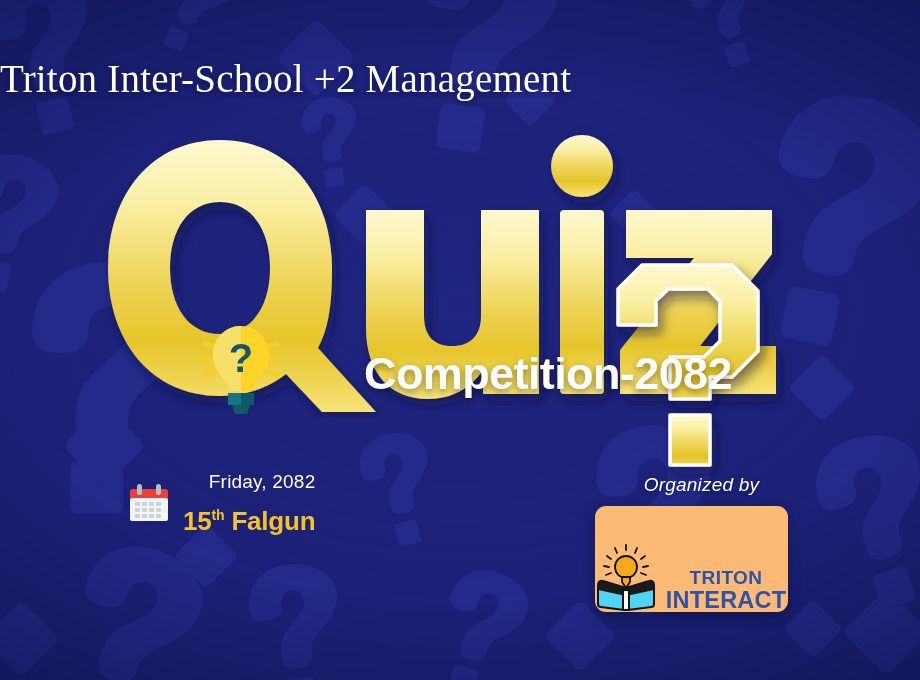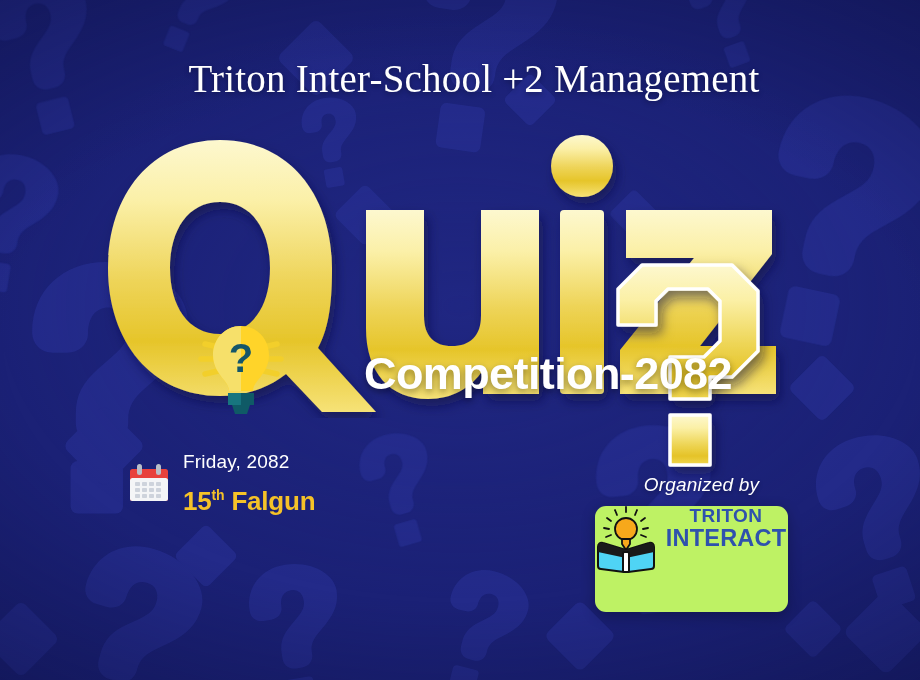--- a/index.html
+++ b/index.html
@@ -34,22 +34,20 @@
       radial-gradient(ellipse 90% 70% at 50% 50%, rgba(0,0,0,0) 55%, rgba(10,13,60,0.55) 100%);
     pointer-events: none;
   }
 
   
   .title-row {
     position: absolute;
     top: 56px;
     left: 0;
     right: 0;
-    text-align: center;
-    padding-left: 28px;
   }
   .event-title {
     font-family: "Liberation Serif", "DejaVu Serif", serif;
     font-size: 39px;
     color: #ffffff;
     letter-spacing: 0.2px;
     white-space: nowrap;
     text-shadow: 0 2px 5px rgba(0,0,0,0.35);
   }
 
@@ -89,24 +87,25 @@
     color: #ffffff;
     letter-spacing: -0.6px;
     text-shadow: 0 3px 7px rgba(0,0,0,0.4);
     white-space: nowrap;
   }
 
   
   .date-block {
     position: absolute;
     left: 128px;
-    top: 452px;
+    top: 472px;
     display: flex;
     align-items: center;
     gap: 13px;
+    text-align: right;
   }
   .cal-icon { width: 42px; height: 42px; flex: 0 0 auto; }
   .date-text { line-height: 1.06; }
   .date-day {
     font-size: 19px;
     color: #ffffff;
     font-weight: normal;
     letter-spacing: 0.2px;
     white-space: nowrap;
   }
@@ -137,25 +136,25 @@
     font-size: 19px;
     font-style: italic;
     color: #ffffff;
     letter-spacing: 0.2px;
     text-shadow: 0 2px 4px rgba(0,0,0,0.3);
   }
   .logo-card {
     margin-top: 10px;
     width: 193px;
     height: 106px;
-    background: #bef264;
+    background: #fdba74;
     border-radius: 11px;
     box-shadow: 0 4px 14px rgba(0,0,0,0.28);
     display: flex;
-    align-items: flex-start;
+    align-items: flex-end;
     justify-content: center;
     gap: 9px;
     box-sizing: border-box;
     padding: 0 10px 0 8px;
   }
   .logo-mark { width: 62px; height: 68px; flex: 0 0 auto; }
   .logo-words {
     display: flex;
     flex-direction: column;
     justify-content: center;

